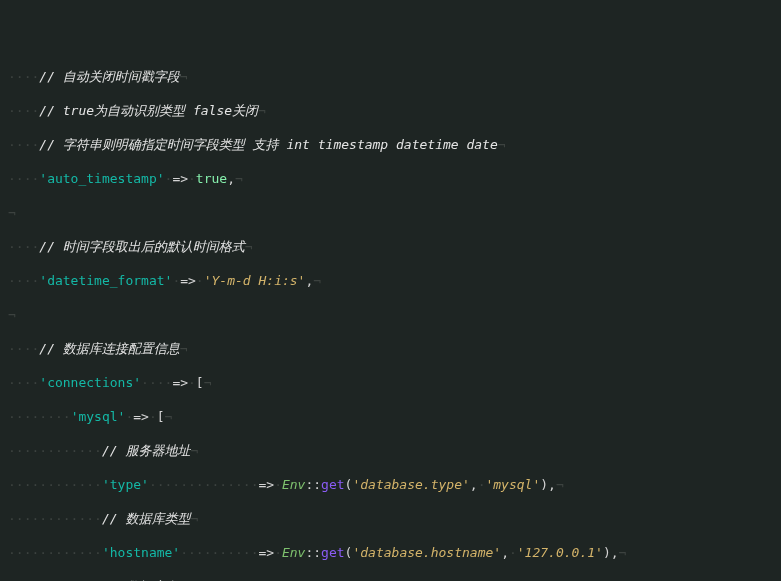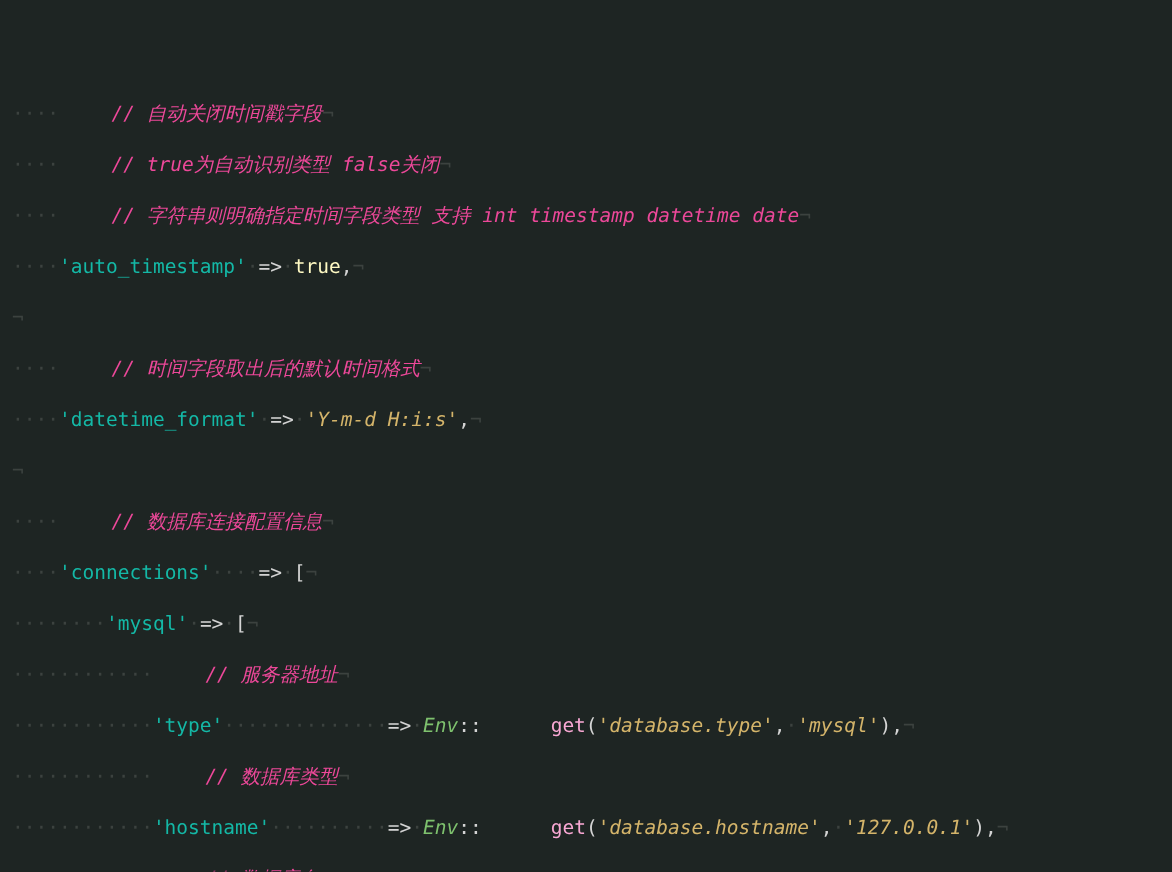--- a/index.html
+++ b/index.html
@@ -10,28 +10,28 @@
       line-height: 17px;
       color: #d4d4d4;
       overflow: hidden;
       width: 781px;
       height: 581px;
       padding: 0 8px;
       white-space: pre;
     }
     .line { display: block; }
     .ws { color: #3c423f; }
-    .comment { color: #ec4899; font-style: italic; margin-left: 35px; }
+    .comment { color: #e5e5e5; font-style: italic; }
     .string { color: #d4b46a; font-style: italic; }
     .key { color: #14b8a6; }
     .arrow { color: #d4d4d4; }
-    .bool { color: #fef9c3; }
+    .bool { color: #86efac; }
     .class { color: #7ec16e; font-style: italic; }
     .dcolon { color: #d4d4d4; }
-    .fn { color: #f9a8d4; margin-left: 46px; }
+    .fn { color: #8b5cf6; }
     .paren { color: #d4d4d4; }
     .bracket { color: #d4d4d4; }
     .comma { color: #d4d4d4; }
     .ret { color: #3c423f; }
   </style>
 </head>
 <body>
 
 
 

